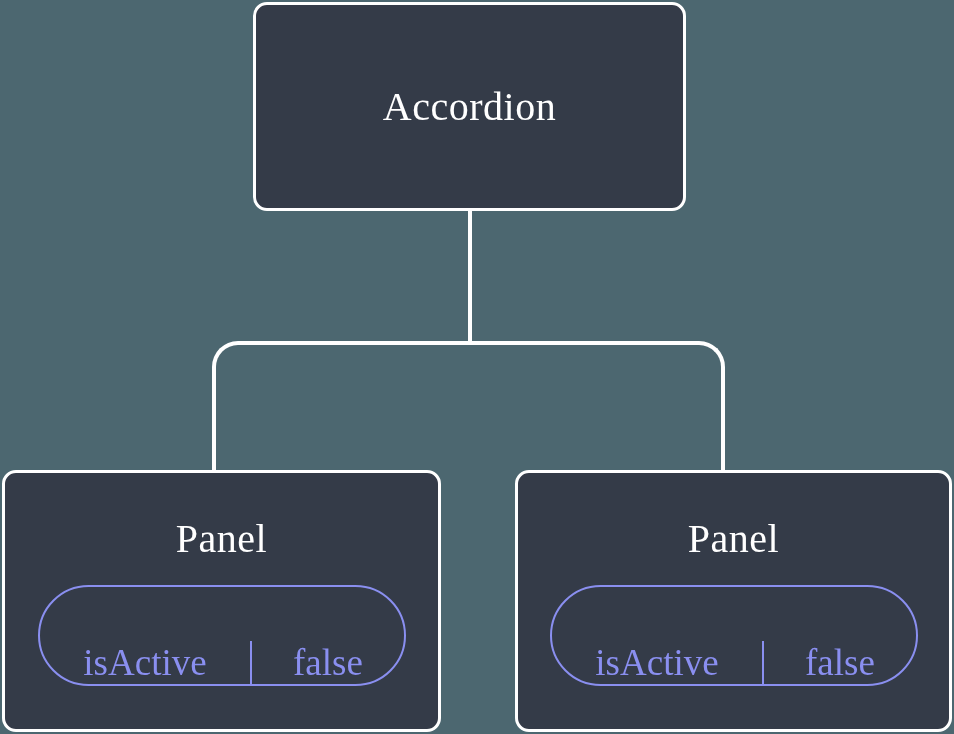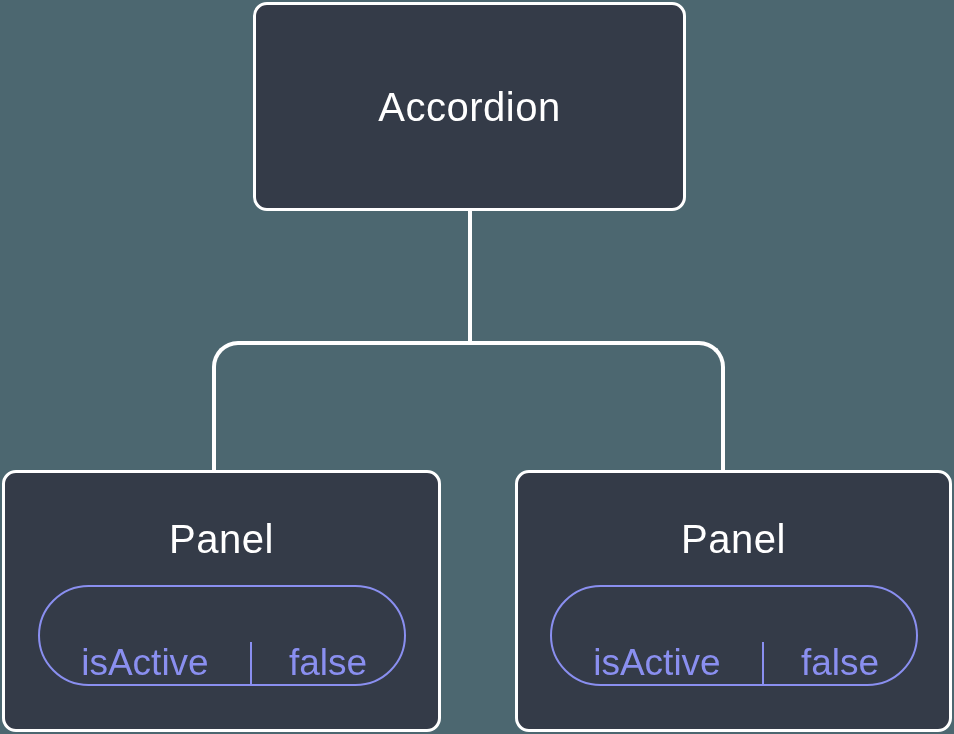--- a/index.html
+++ b/index.html
@@ -13,20 +13,21 @@
   * { margin: 0; padding: 0; box-sizing: border-box; }
   html, body {
     font-family: "Liberation Sans", "DejaVu Sans", sans-serif;
   }
   .stage {
     position: relative;
     width: 954px;
     height: 734px;
     background: var(--background);
     overflow: hidden;
+    font-family: Liberation Serif, serif;
   }
   .node {
     position: absolute;
     background: var(--node-fill);
     border: 3px solid var(--node-border);
     border-radius: 14px;
     display: flex;
     flex-direction: column;
     align-items: center;
     justify-content: center;

